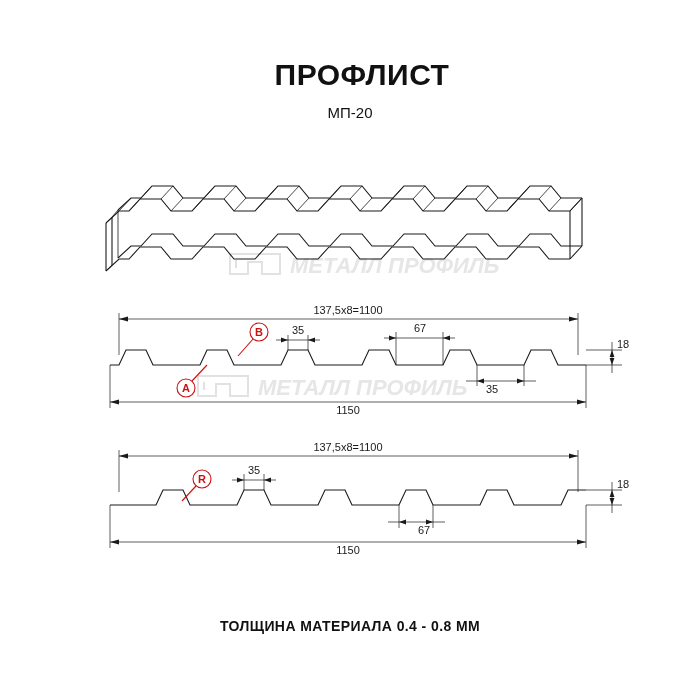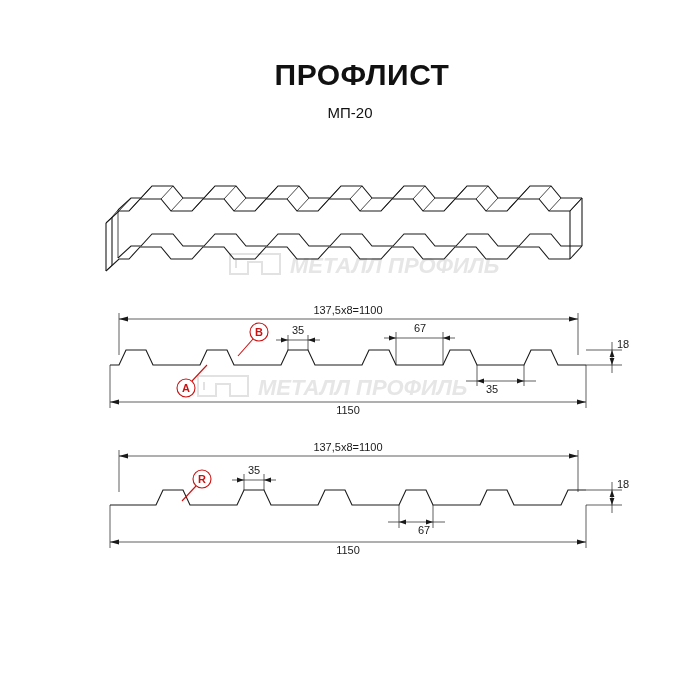--- a/index.html
+++ b/index.html
@@ -63,20 +63,21 @@
   .wm { fill: none; stroke: #e2e2e2; stroke-width: 2; }
   .wmtxt { fill: #e6e6e6; font-size: 22px; font-weight: bold; font-style: italic; font-family: "Liberation Sans", sans-serif; }
 </style>
 </head>
 <body>
 
 <div class="sheet">
 
   <div class="title">ПРОФЛИСТ</div>
   <div class="subtitle">МП-20</div>
+  <div class="footer">ТОЛЩИНА МАТЕРИАЛА 0.4 - 0.8 ММ</div>
 
   <svg width="700" height="700" viewBox="0 0 700 700">
 
     <g opacity="1">
       <g transform="translate(228,248)">
         <path class="wm" d="M2,6 L2,26 L20,26 L20,14 L34,14 L34,26 L52,26 L52,6 Z"></path>
         <path class="wm" d="M8,12 L8,20"></path>
         <text class="wmtxt" x="62" y="25">МЕТАЛЛ ПРОФИЛЬ</text>
       </g>
     </g>

